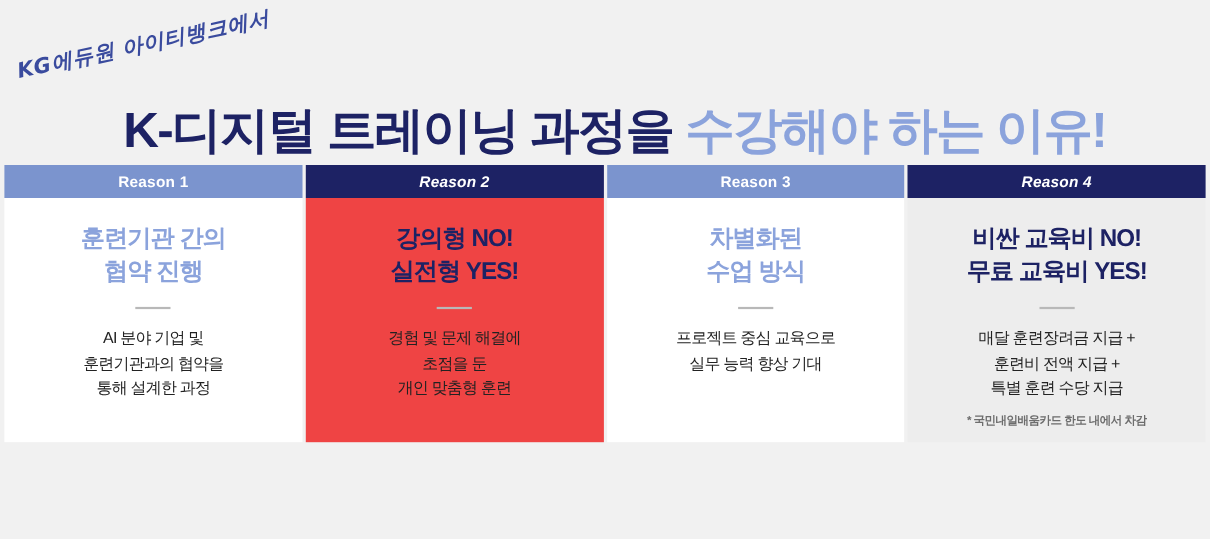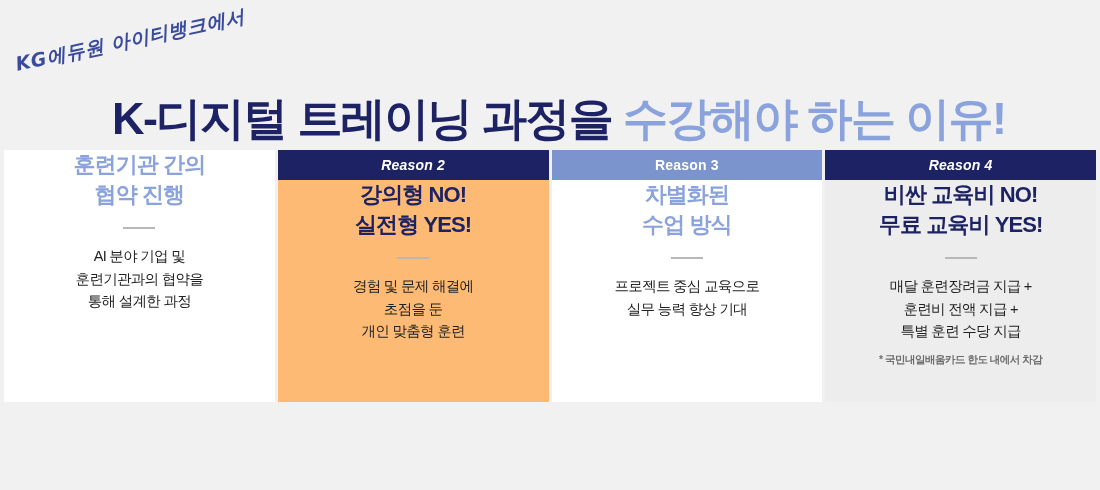--- a/index.html
+++ b/index.html
@@ -84,20 +84,21 @@
     font-weight: 700;
     color: #ffffff;
     letter-spacing: 0.2px;
   }
 
   .card-body {
     flex: 1 1 auto;
     display: flex;
     flex-direction: column;
     align-items: center;
+    padding-top: 22px;
     box-sizing: border-box;
   }
 
   .card-headline {
     font-size: 22px;
     font-weight: 700;
     line-height: 1.35;
     text-align: center;
     letter-spacing: -0.9px;
     white-space: pre-line;
@@ -128,37 +129,38 @@
     color: #6d6d6d;
     letter-spacing: -0.5px;
   }
 
   
   .hdr-light { background: #7b94ce; }
   .hdr-dark  { background: #1d2264; font-style: italic; }
   .hl-light  { color: #8ba3dc; }
   .hl-dark   { color: #1d2264; }
   .bg-white  { background: #ffffff; }
-  .bg-gray1  { background: #fdba74; align-items: center; }
+  .bg-gray1  { background: #ef4444; align-items: center; }
   .bg-gray2  { background: #ededed; }
 </style>
 </head>
 <body>
 
 <div class="hero">
   <div class="script-tag">KG에듀원 아이티뱅크에서</div>
 
   <h1 class="main-title">
     <span class="title-dark">K-디지털 트레이닝 과정을</span><span>&nbsp;</span><span class="title-light">수강해야 하는 이유!</span>
   </h1>
 </div>
 
 <div class="cards">
 
   <div class="card">
+    <div class="card-header hdr-light">Reason 1</div>
     <div class="card-body bg-white">
       <div class="card-headline hl-light">훈련기관 간의
 협약 진행</div>
       <div class="card-divider"></div>
       <div class="card-text">
         <span class="ln"><b>AI 분야 기업 및</b><span class="rg"></span></span>
         <span class="ln"><b>훈련기관과의 협약을</b><span class="rg"></span></span>
         <span class="ln"><b></b><span class="rg">통해 설계한 과정</span></span>
       </div>
     </div>

